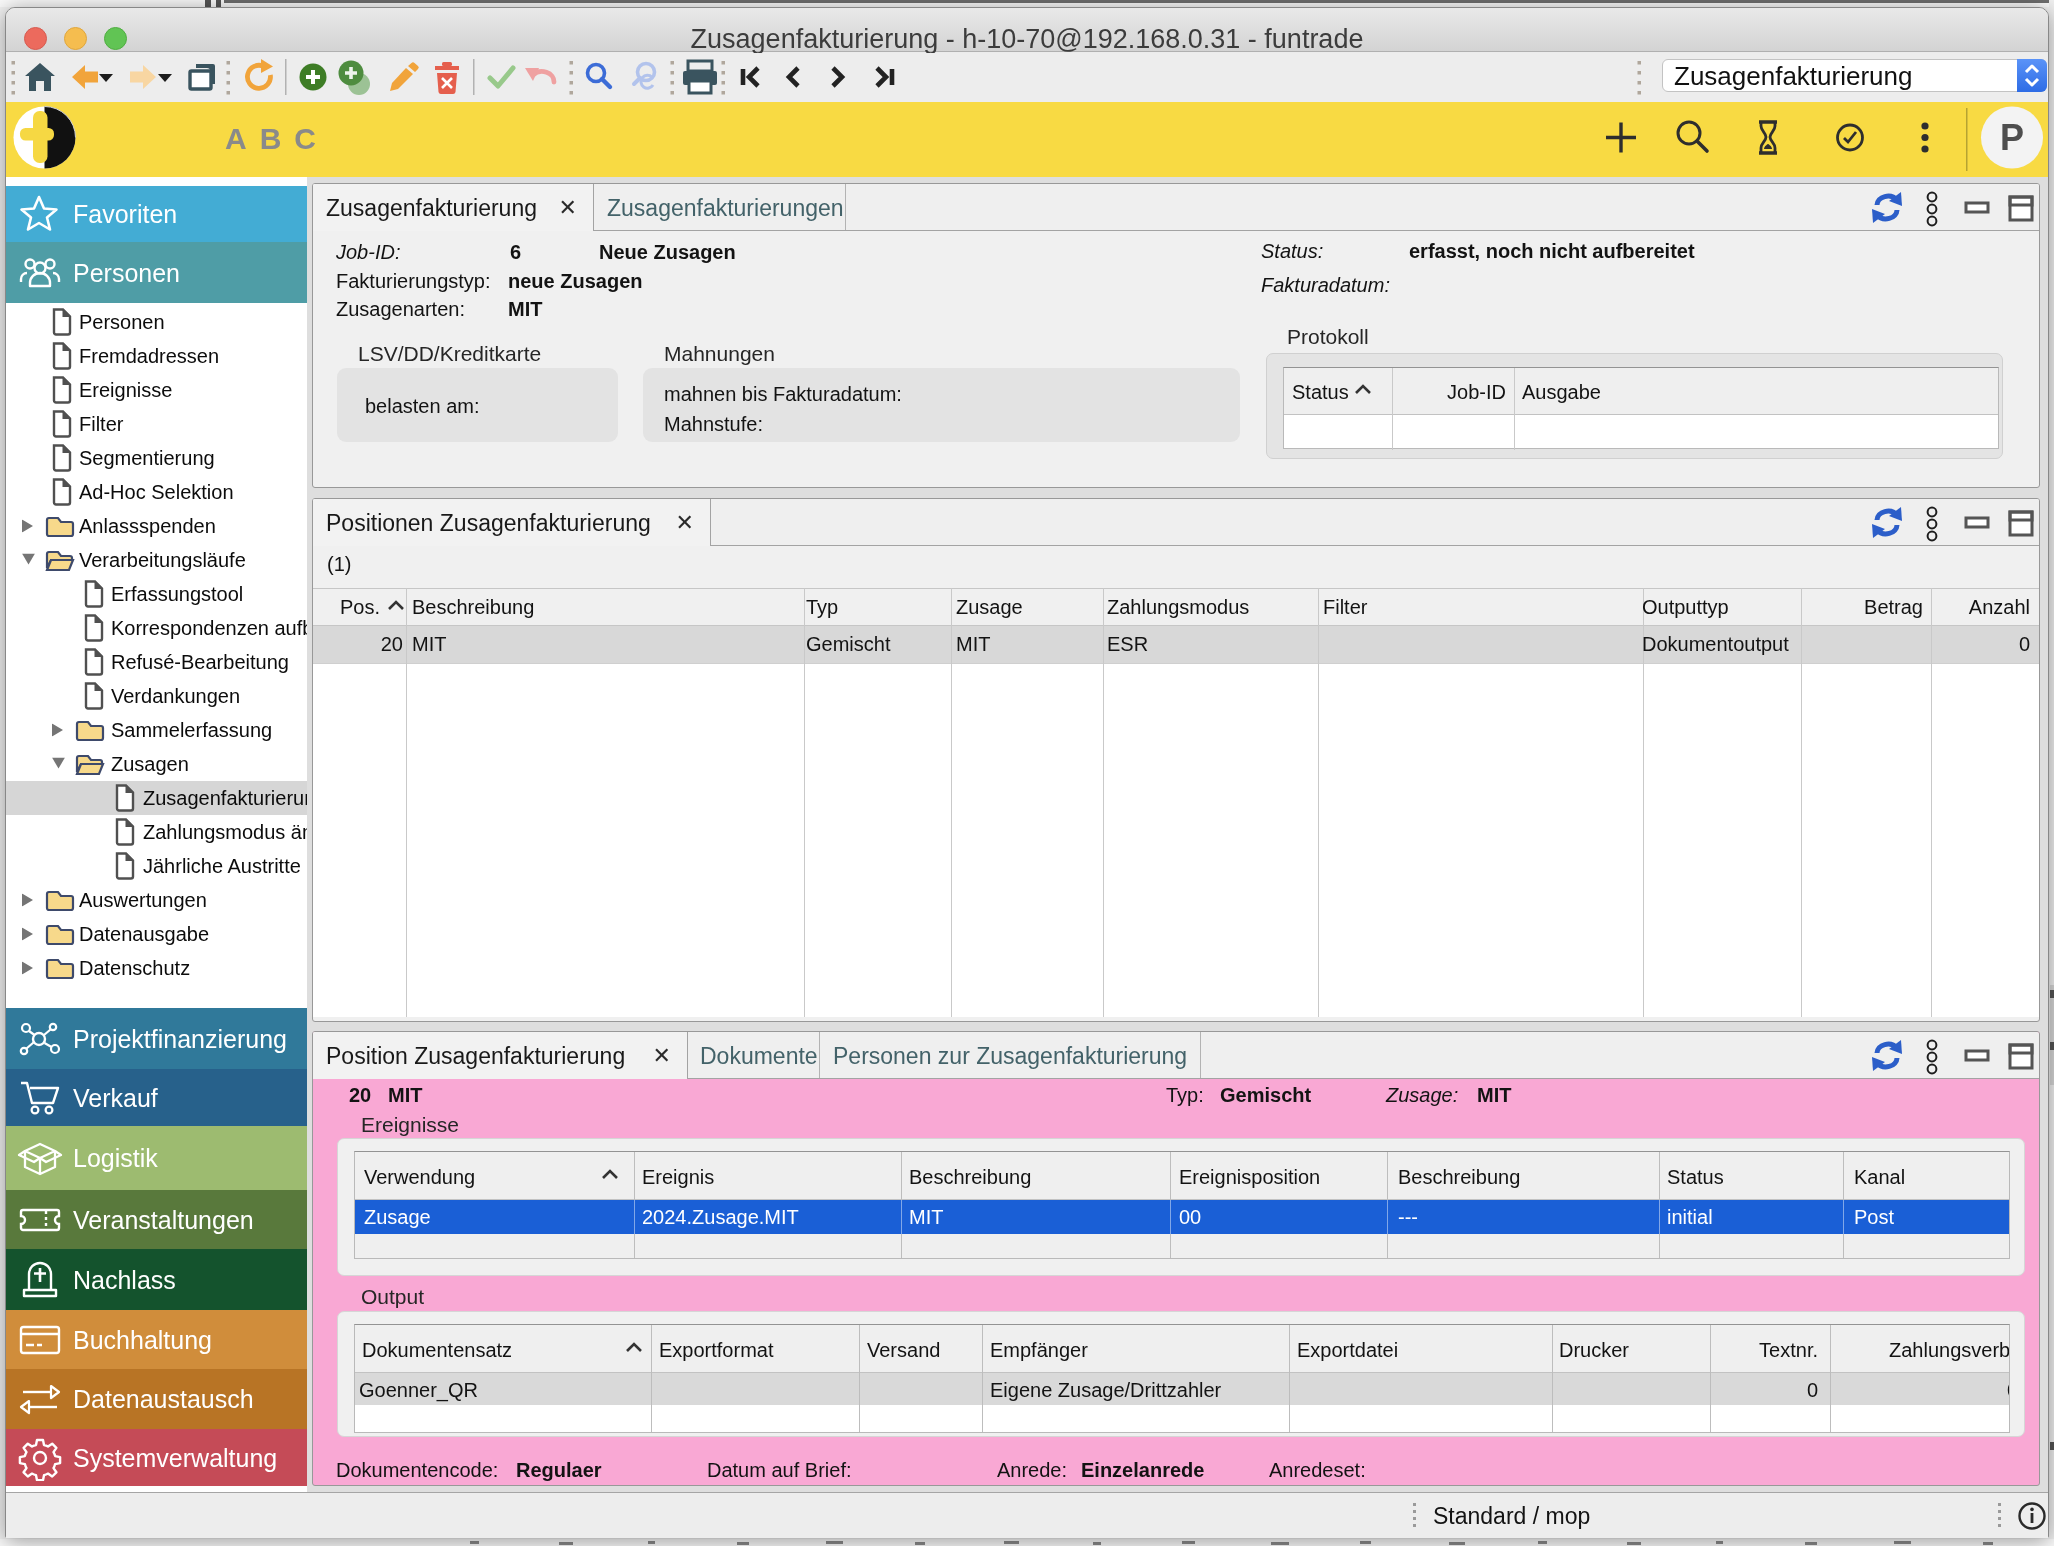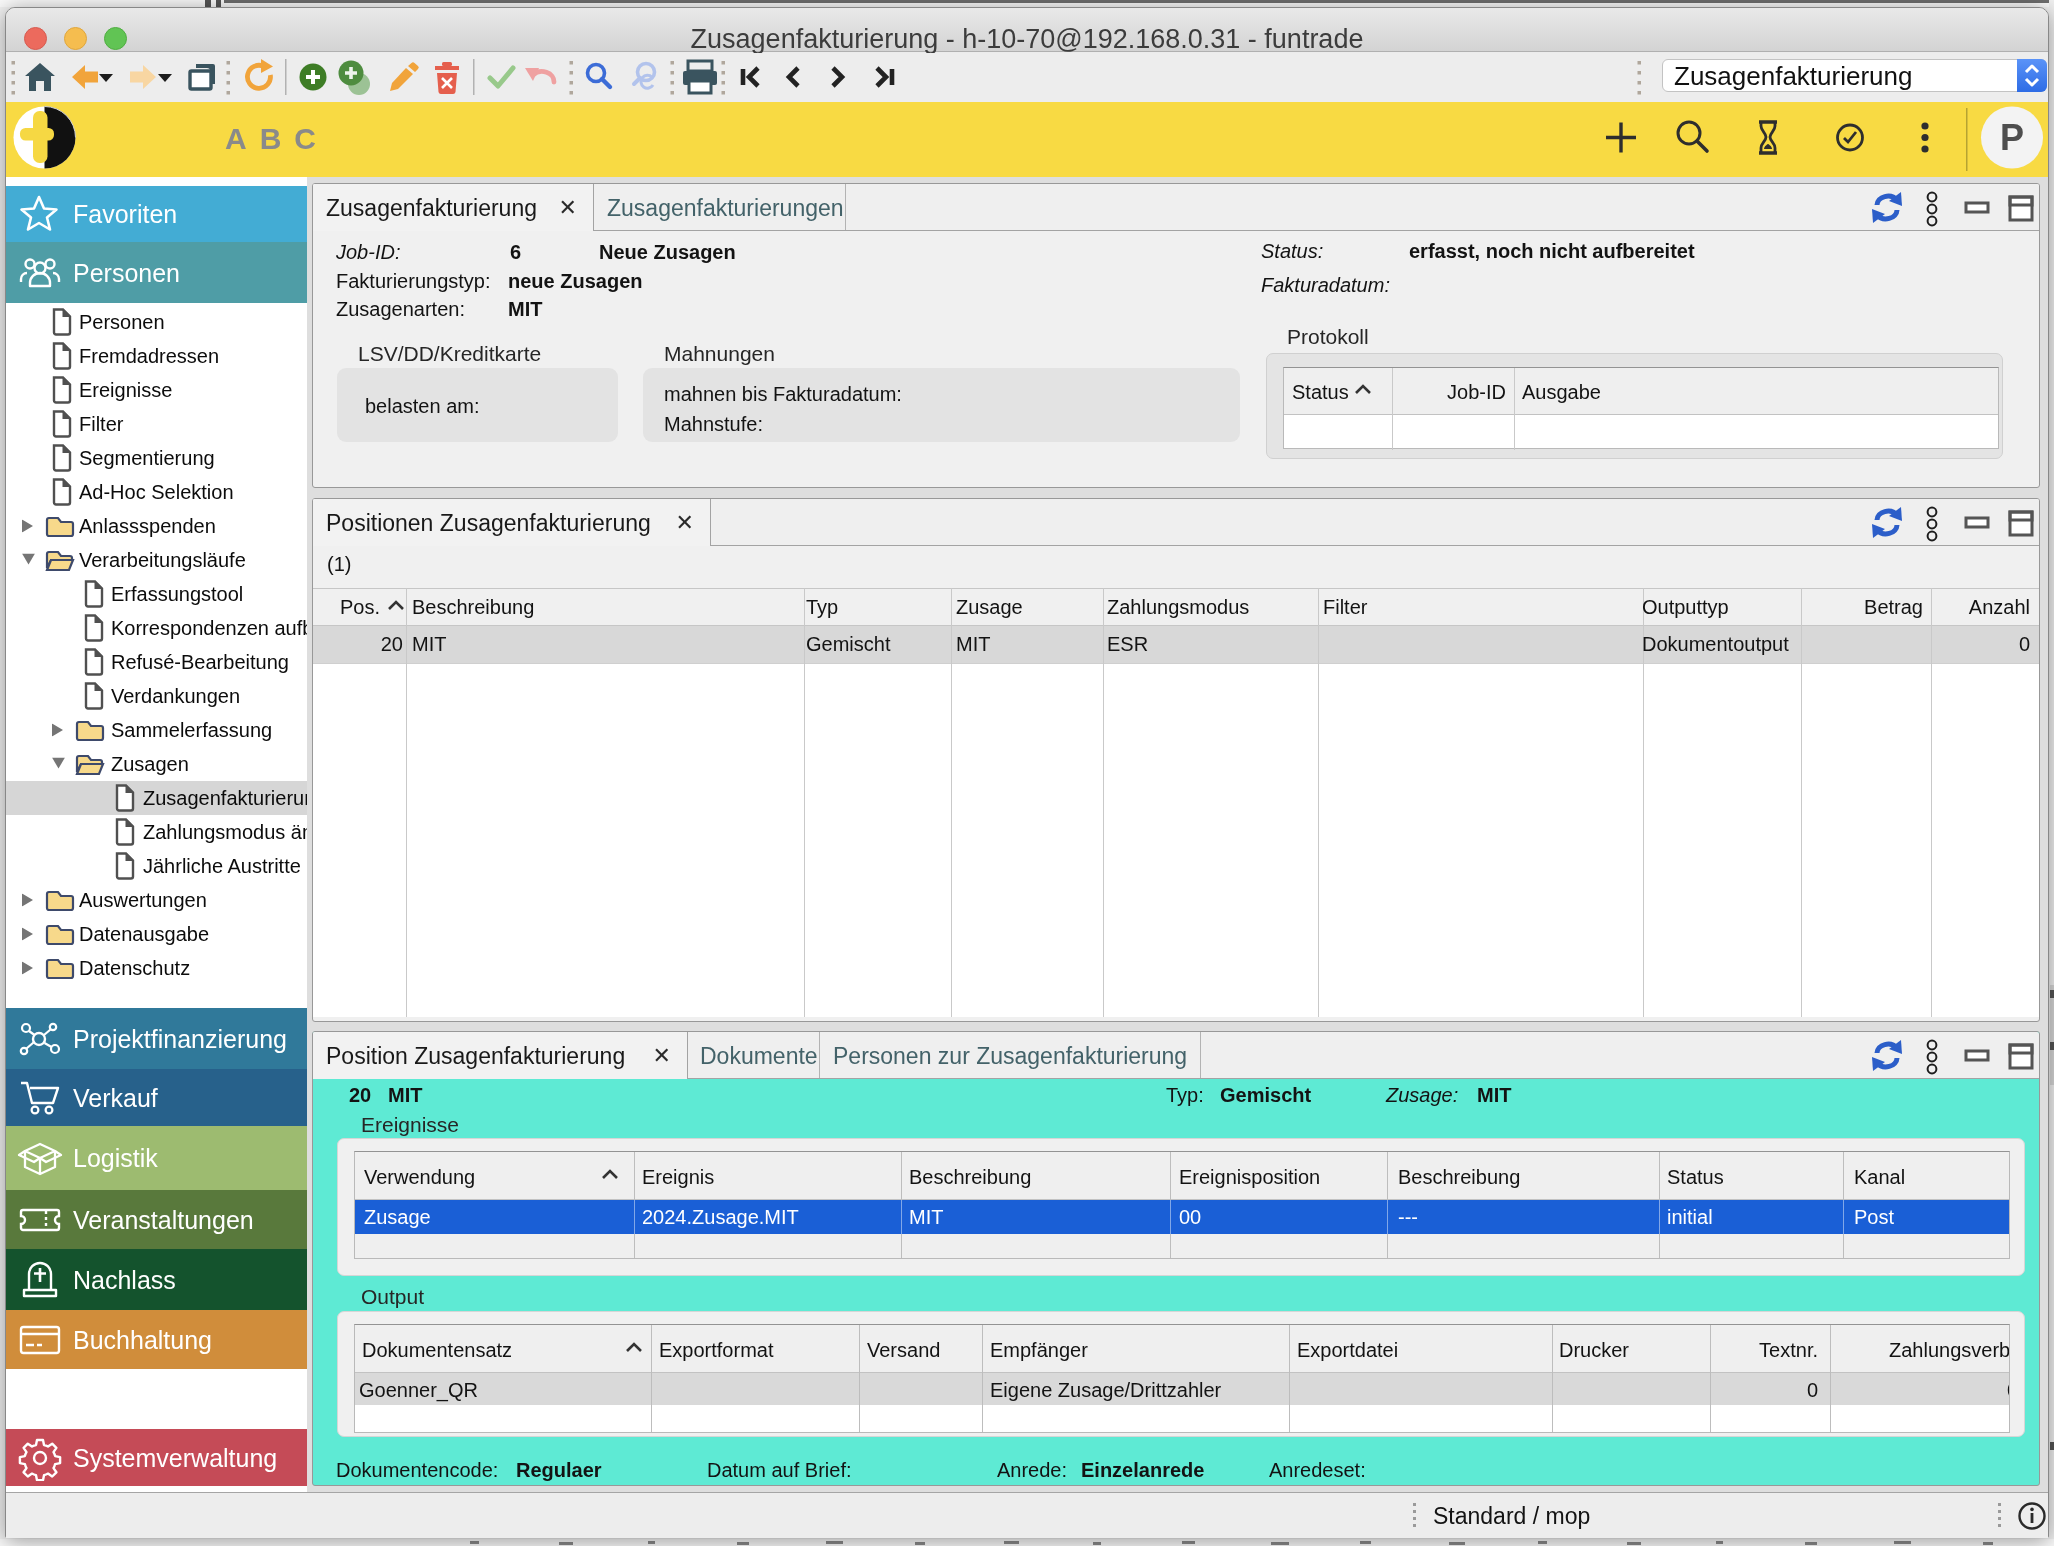--- a/index.html
+++ b/index.html
@@ -435,20 +435,29 @@
   <span class="lbl">Nachlass</span>
 </div>
 <div class="sbsec" style="top:1133px;height:59px;background:#d08d3b;">
   <svg width="46" height="46" viewBox="0 0 46 46">
     <rect x="4" y="10" width="38" height="26" rx="2.5" fill="none" stroke="#fff" stroke-width="2.4"></rect>
     <path d="M4 17 h38" stroke="#fff" stroke-width="2.4"></path>
     <path d="M9 28 h8 M20 28 h5" stroke="#fff" stroke-width="2.4"></path>
   </svg>
   <span class="lbl">Buchhaltung</span>
 </div>
+<div class="sbsec" style="top:1192px;height:60px;background:#b87425;">
+  <svg width="46" height="46" viewBox="0 0 46 46">
+    <path d="M6 16 h28" stroke="#fff" stroke-width="2.4"></path>
+    <path d="M34 10 L42 16 L34 22 Z" fill="none" stroke="#fff" stroke-width="2.2" stroke-linejoin="round"></path>
+    <path d="M40 31 h-28" stroke="#fff" stroke-width="2.4"></path>
+    <path d="M12 25 L4 31 L12 37 Z" fill="none" stroke="#fff" stroke-width="2.2" stroke-linejoin="round"></path>
+  </svg>
+  <span class="lbl">Datenaustausch</span>
+</div>
 <div class="sbsec" style="top:1252px;height:57px;background:#c54b57;">
   <svg width="46" height="46" viewBox="0 0 46 46">
     <path d="M20 5 h6 l1 5 a13 13 0 0 1 4 1.6 l4.2 -2.9 4.2 4.2 -2.9 4.2 a13 13 0 0 1 1.6 4 l5 1 v6 l-5 1 a13 13 0 0 1 -1.6 4 l2.9 4.2 -4.2 4.2 -4.2 -2.9 a13 13 0 0 1 -4 1.6 l-1 5 h-6 l-1 -5 a13 13 0 0 1 -4 -1.6 l-4.2 2.9 -4.2 -4.2 2.9 -4.2 a13 13 0 0 1 -1.6 -4 l-5 -1 v-6 l5 -1 a13 13 0 0 1 1.6 -4 l-2.9 -4.2 4.2 -4.2 4.2 2.9 a13 13 0 0 1 4 -1.6 z" fill="none" stroke="#fff" stroke-width="2.4" stroke-linejoin="round"></path>
     <circle cx="23" cy="23" r="6" fill="none" stroke="#fff" stroke-width="2.4"></circle>
   </svg>
   <span class="lbl">Systemverwaltung</span>
 </div>
 </div>
 
 <div class="panel" id="p1" style="top:183px;height:305px;">
@@ -556,21 +565,21 @@
   <span class="lab f23" style="left:20px;top:130px;width:70px;text-align:right;">20</span>
   <span class="lab f23" style="left:99px;top:130px;">MIT</span>
   <span class="lab f23" style="left:493px;top:130px;">Gemischt</span>
   <span class="lab f23" style="left:643px;top:130px;">MIT</span>
   <span class="lab f23" style="left:794px;top:130px;">ESR</span>
   <span class="lab f23" style="left:1329px;top:130px;">Dokumentoutput</span>
   <span class="lab f23" style="left:1617px;top:130px;width:100px;text-align:right;">0</span>
 
 </div>
 
-<div class="panel" id="p3" style="top:1031px;height:455px;background:#5eead4;">
+<div class="panel" id="p3" style="top:1031px;height:455px;background:#f9a8d4;">
   <div class="tabbar">
     <div class="tab atab" style="left:0;width:375px;">
         <span class="tx" style="left:13px;">Position Zusagenfakturierung</span>
         <span class="tx xg" style="right:16px;">✕</span>
       </div>
     <div class="tab itab" style="left:375px;width:132px;">
         <span class="tx" style="left:12px;">Dokumente</span>
       </div>
     <div class="tab itab" style="left:507px;width:381px;">
         <span class="tx" style="left:13px;">Personen zur Zusagenfakturierung</span>

